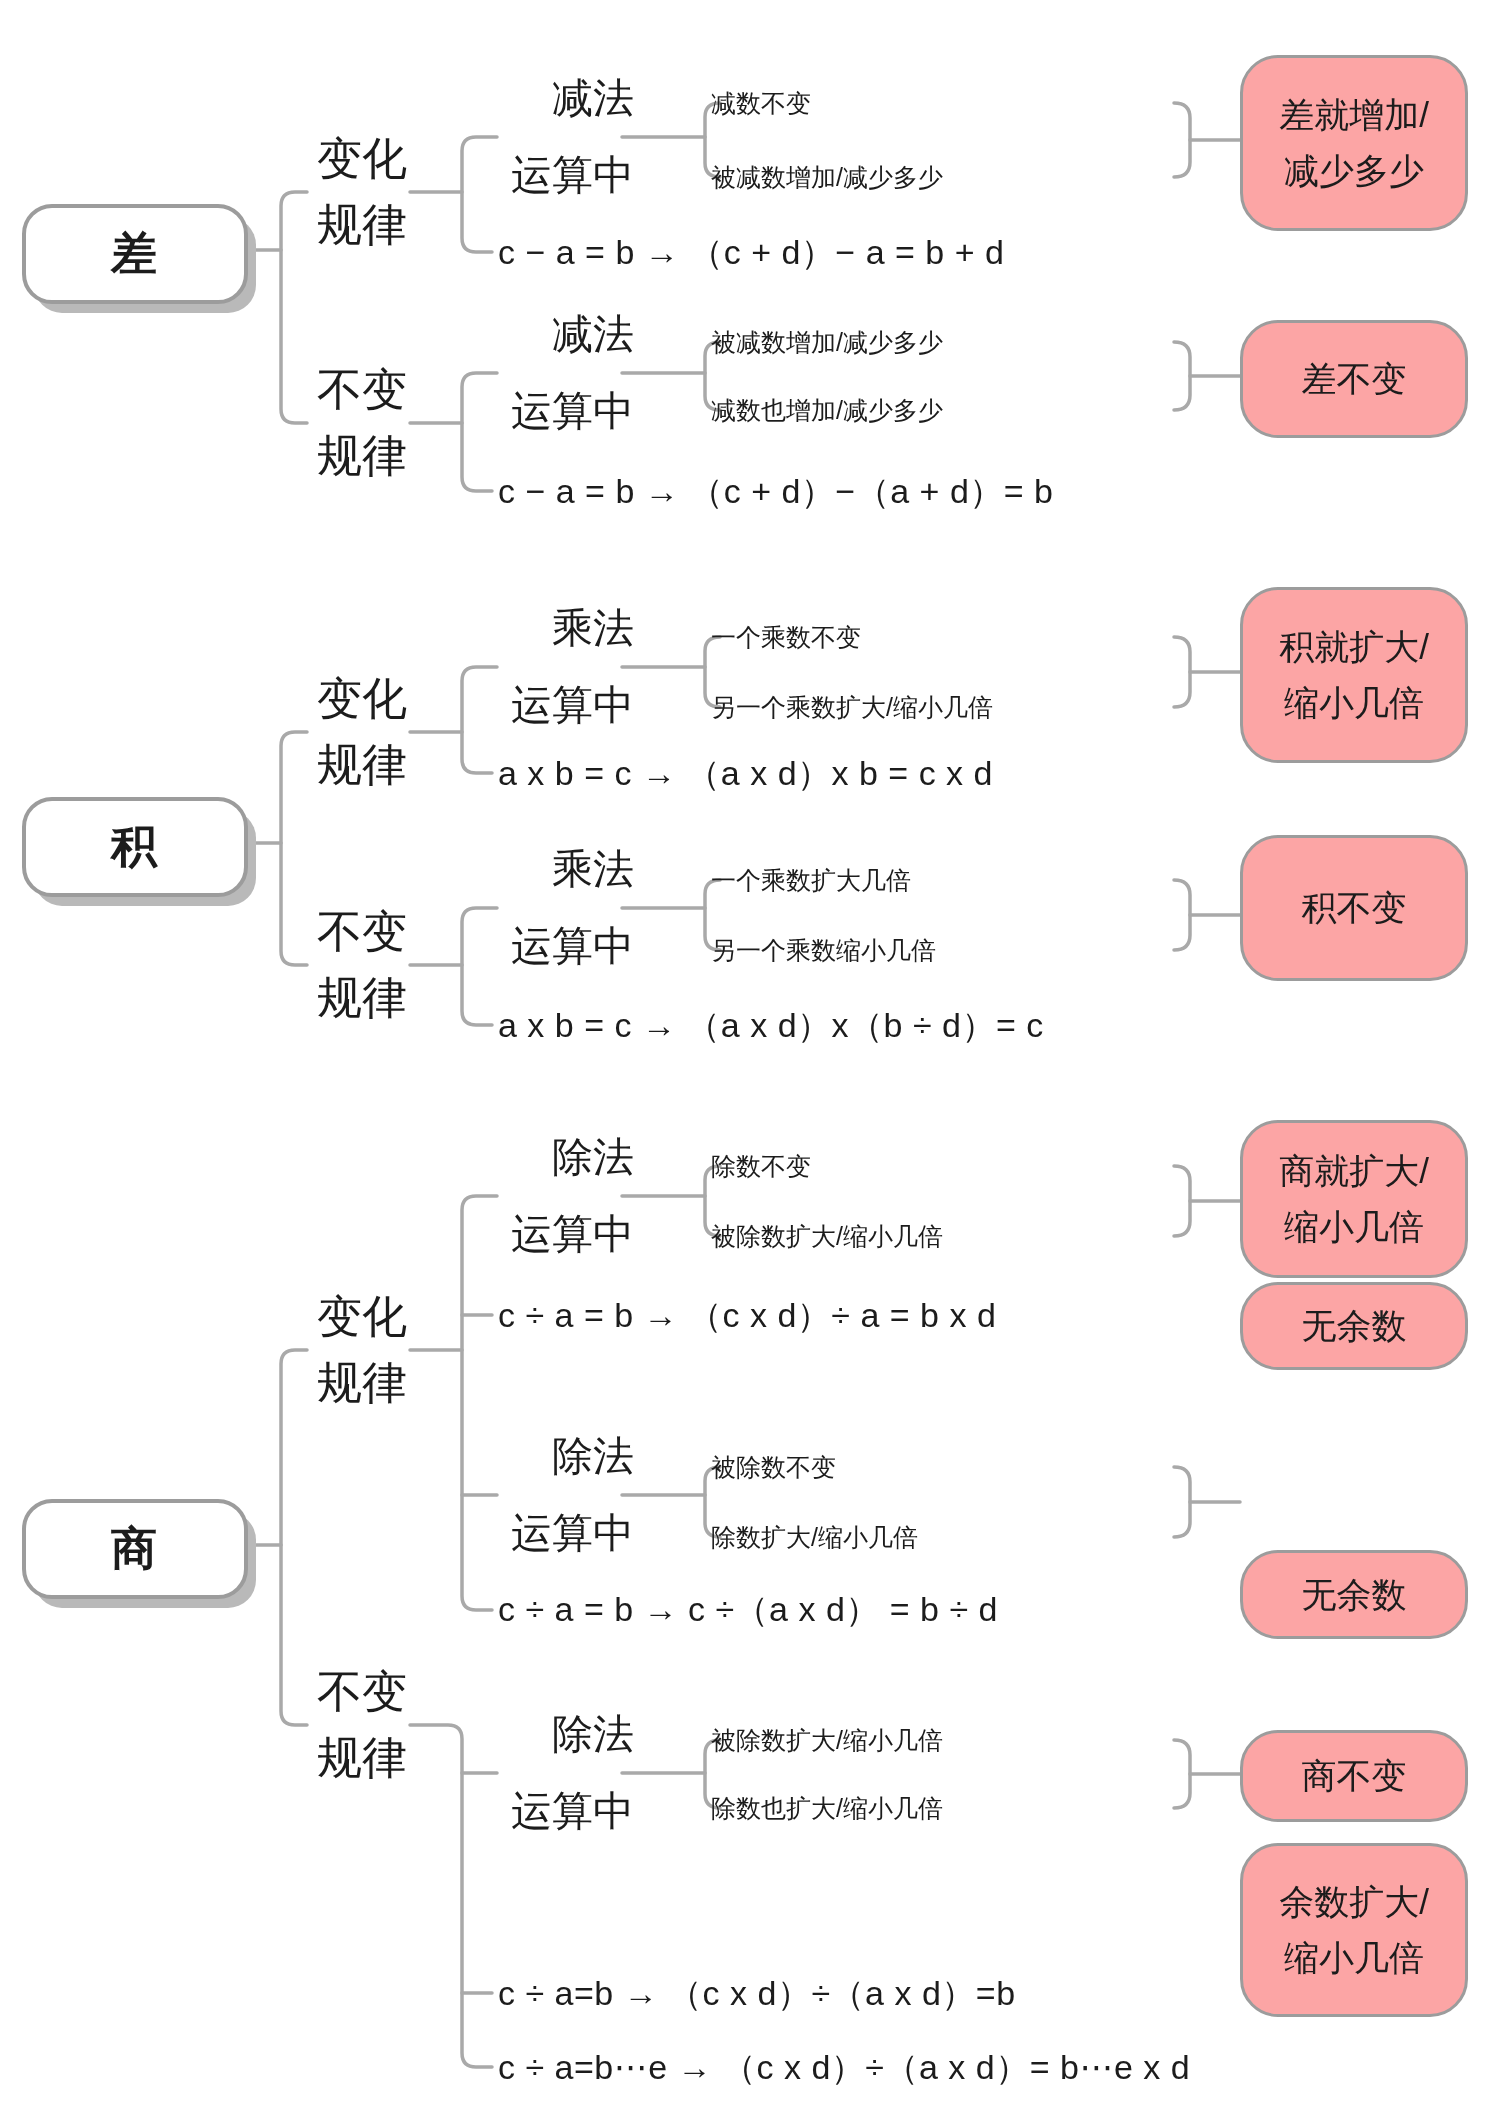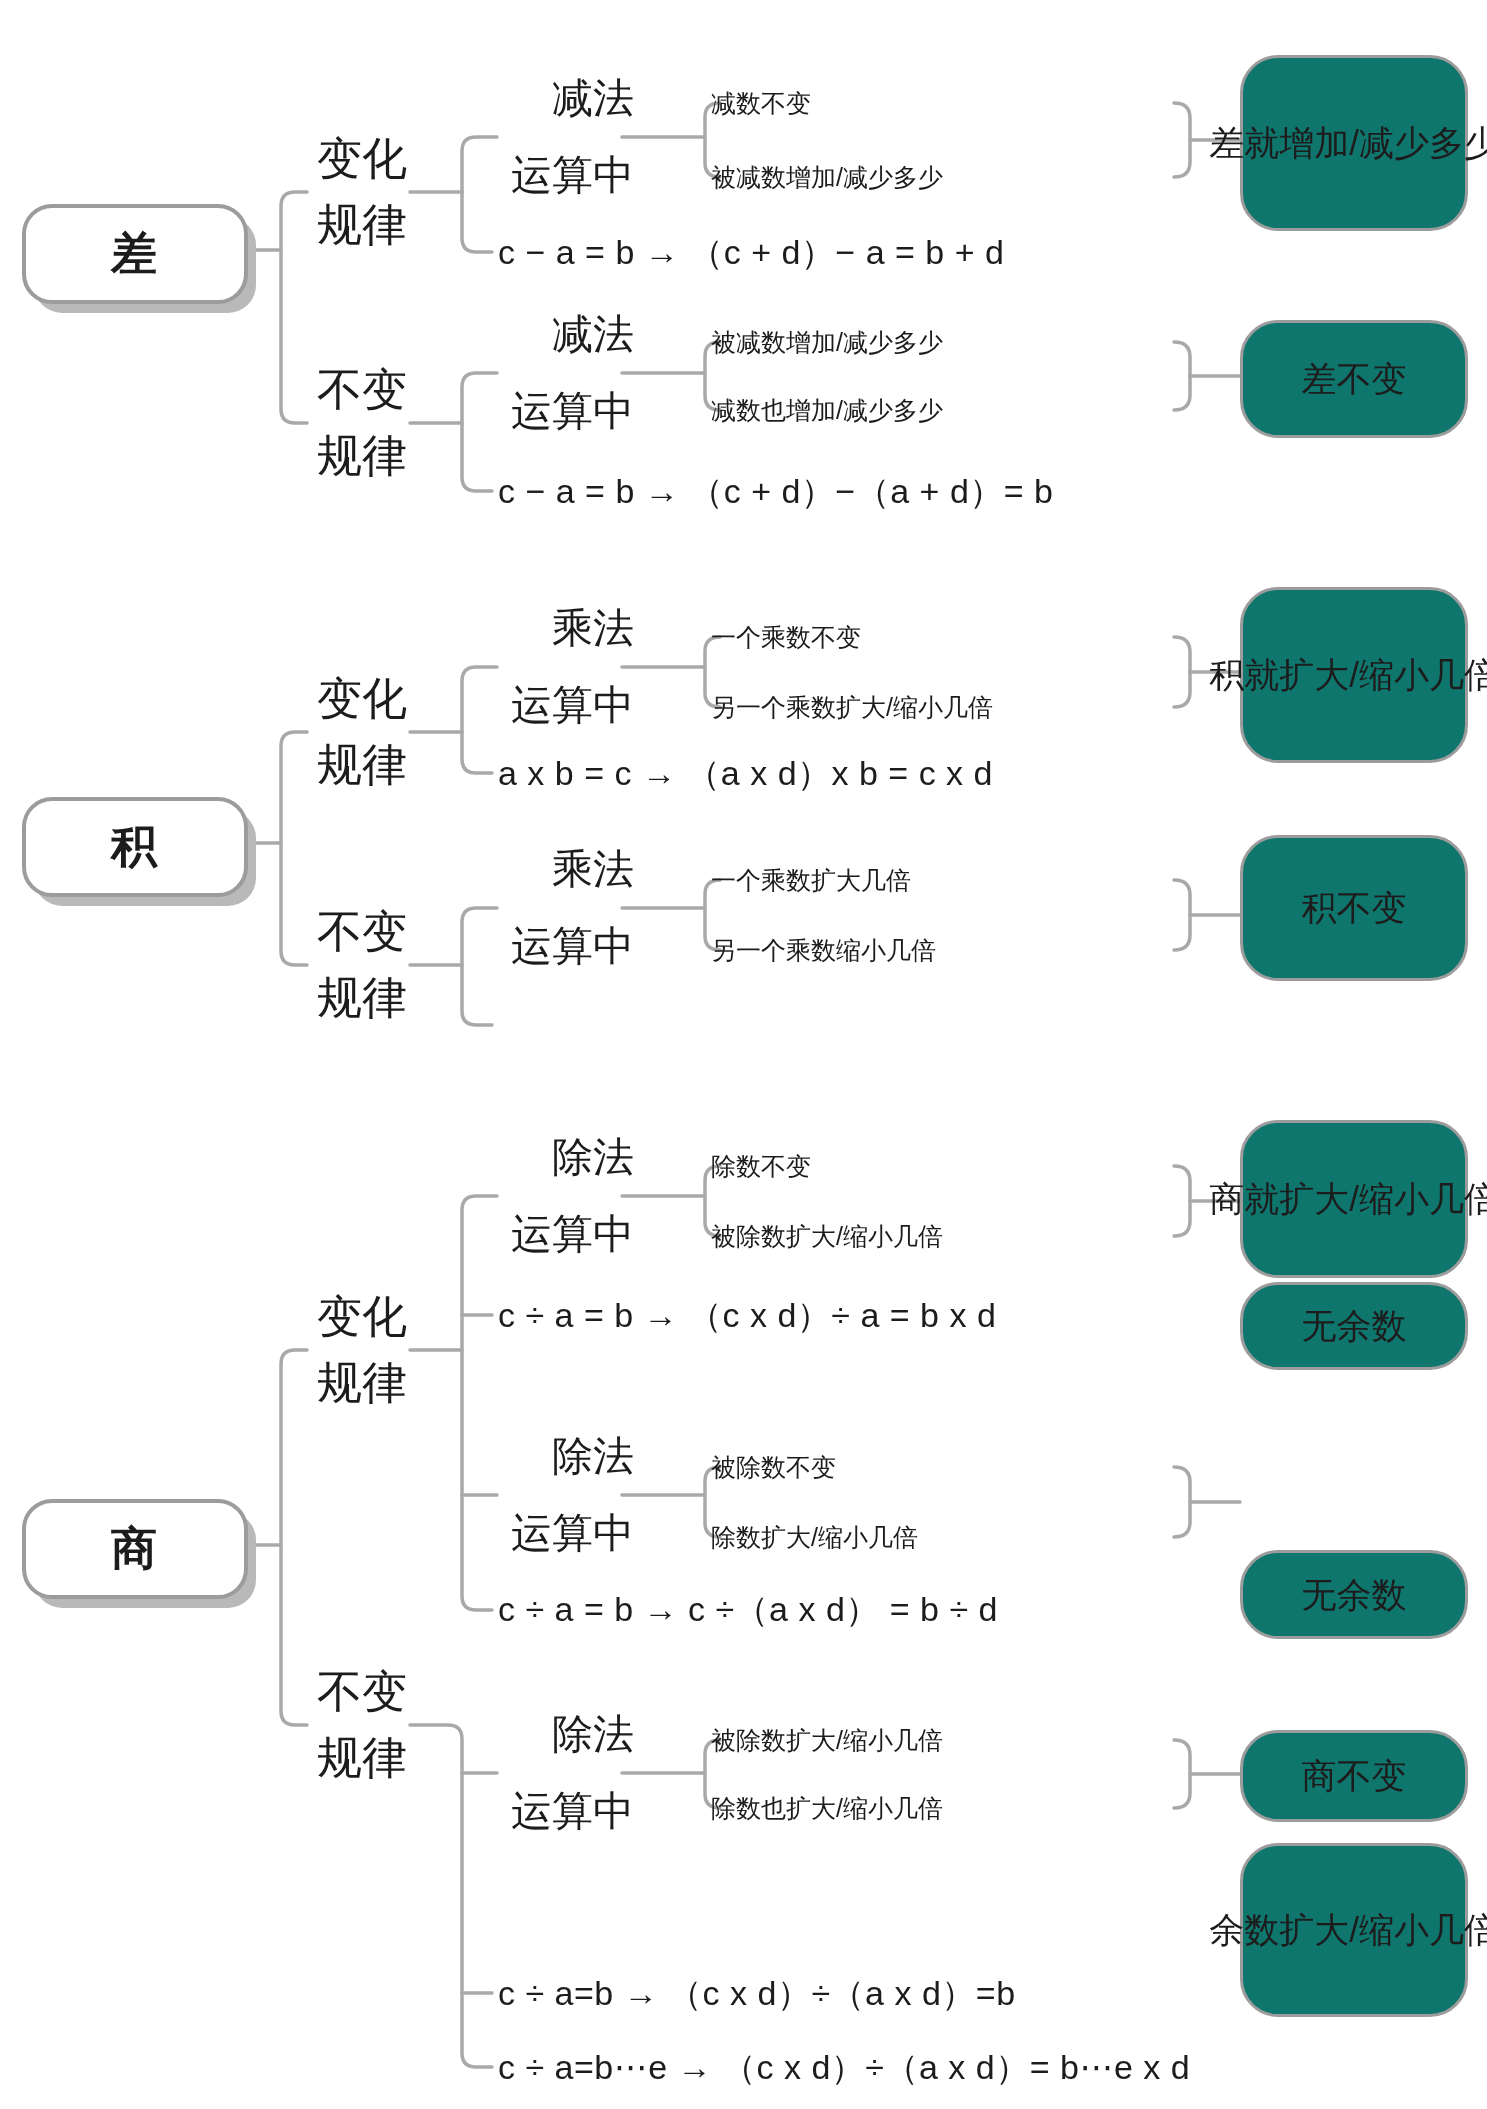--- a/index.html
+++ b/index.html
@@ -15,23 +15,23 @@
     display:flex;align-items:center;justify-content:center;
     font-size:46px;font-weight:bold;letter-spacing:2px;
   }
   .blabel{position:absolute;left:317px;width:100px;font-size:45px;line-height:66px;height:132px;}
   .blabel span{display:block;}
   .oplabel{position:absolute;left:502px;width:132px;height:154px;font-size:41px;line-height:77px;text-align:right;}
   .oplabel span{display:block;}
   .leaf{position:absolute;left:711px;height:48px;line-height:48px;font-size:25px;white-space:nowrap;}
   .formula{position:absolute;left:498px;height:48px;line-height:48px;font-size:34px;white-space:nowrap;letter-spacing:.5px;}
   .rbox{
-    position:absolute;left:1240px;width:222px;background:#0f766e;
+    position:absolute;left:1240px;width:222px;background:#fca5a5;
     border:3.5px solid #9c9c9c;border-radius:38px;
-    display:flex;flex-direction:row;align-items:center;justify-content:center;
+    display:flex;flex-direction:column;align-items:center;justify-content:center;
     font-size:35px;line-height:56px;text-align:center;
   }
   .rbox span{display:block;white-space:nowrap;}
 </style>
 </head>
 <body>
 
 <div id="canvas">
 
   <svg id="wires" width="1487" height="2109" viewBox="0 0 1487 2109">
@@ -148,20 +148,21 @@
   </div>
   <div class="oplabel" style="top:831px">
     <span>乘法</span>
     <span>运算中</span>
   </div>
   <div class="leaf" style="top:856px">一个乘数扩大几倍</div>
   <div class="leaf" style="top:926px">另一个乘数缩小几倍</div>
   <div class="rbox" style="top:835px;height:140px">
     <span>积不变</span>
   </div>
+  <div class="formula" style="top:1001px">a x b = c  →  （a x d）x（b ÷ d）= c</div>
 
   <div class="node" style="top:1499px">商</div>
 
   <div class="blabel" style="top:1284px">
     <span>变化</span>
     <span>规律</span>
   </div>
 
   <div class="oplabel" style="top:1119px">
     <span>除法</span>

